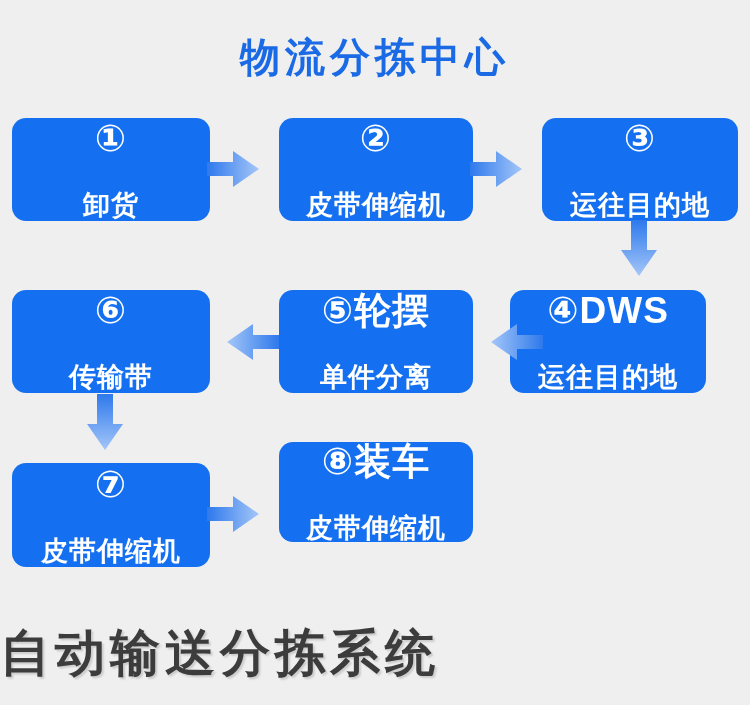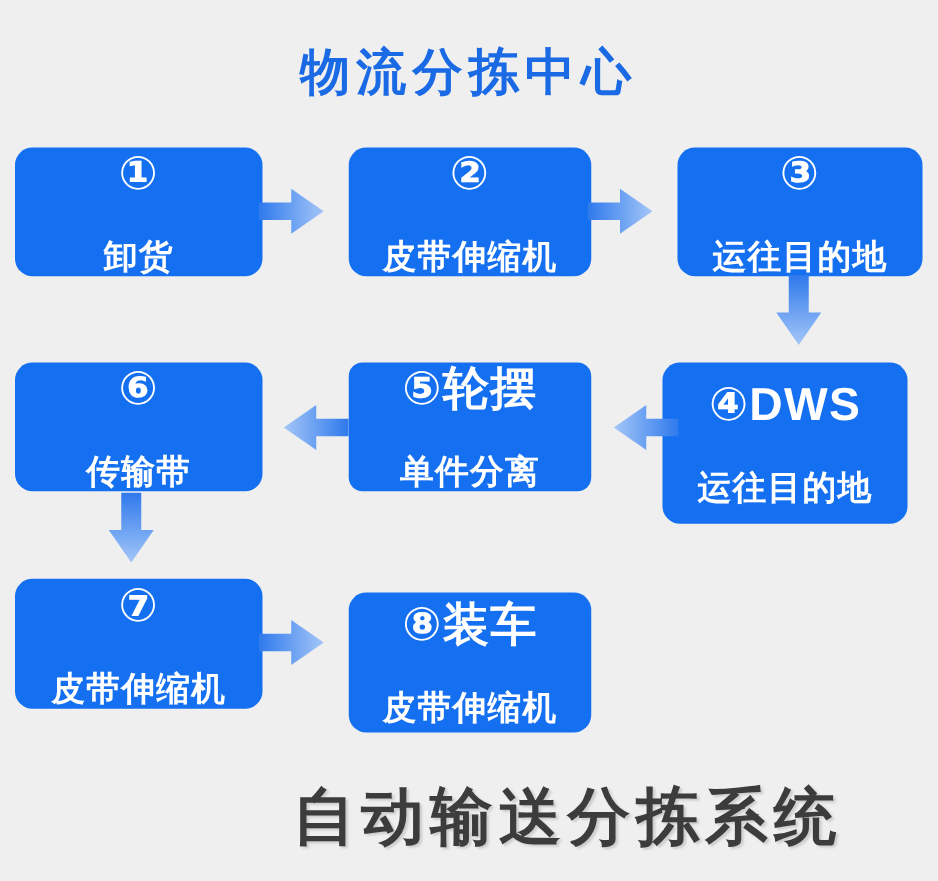--- a/index.html
+++ b/index.html
@@ -28,21 +28,21 @@
     top:30px; left:0; width:750px;
     text-align:center;
     font-size:40px;
     font-weight:bold;
     letter-spacing:5px;
     color:var(--title-blue);
   }
   .page-footer{
     position:absolute;
     top:620px; left:0; width:674px;
-    text-align:right;
+    text-align:left;
     font-size:50px;
     font-weight:bold;
     letter-spacing:5px;
     color:var(--footer-dark);
     text-shadow:2px 2px 2px rgba(0,0,0,0.15);
   }
   .box{
     position:absolute;
     background:var(--box-blue);
     border-radius:14px;
@@ -53,25 +53,25 @@
     justify-content:center;
     text-align:center;
     font-weight:bold;
     line-height:1.32;
   }
   .box .line1{font-size:37px; letter-spacing:1px;}
   .box .line2{font-size:27px; letter-spacing:1px;margin-top:24px;}
   .b1{left:12px;  top:118px; width:198px; height:103px;}
   .b2{left:279px; top:118px; width:194px; height:103px;}
   .b3{left:542px; top:118px; width:196px; height:103px;}
-  .b4{left:530px; top:290px; width:196px; height:129px;}
-  .b5{left:279px; top:290px; width:194px; height:103px;border-radius:11px;}
+  .b4{left:510px; top:290px; width:196px; height:103px;}
+  .b5{left:279px; top:290px; width:194px; height:103px;}
   .b6{left:12px;  top:290px; width:198px; height:103px;}
   .b7{left:12px;  top:463px; width:198px; height:104px;}
-  .b8{left:279px; top:474px; width:194px; height:112px;}
+  .b8{left:279px; top:442px; width:194px; height:100px;}
   .arrow{position:absolute;}
   .a12{left:207px; top:149px;}
   .a23{left:470px; top:149px;}
   .a34{left:619px; top:220px;}
   .a45{left:491px; top:322px;}
   .a56{left:227px; top:322px;}
   .a67{left:85px;  top:394px;}
   .a78{left:207px; top:494px;}
   svg .stop-dark{stop-color:var(--arrow-dark);}
   svg .stop-light{stop-color:var(--arrow-light);}

